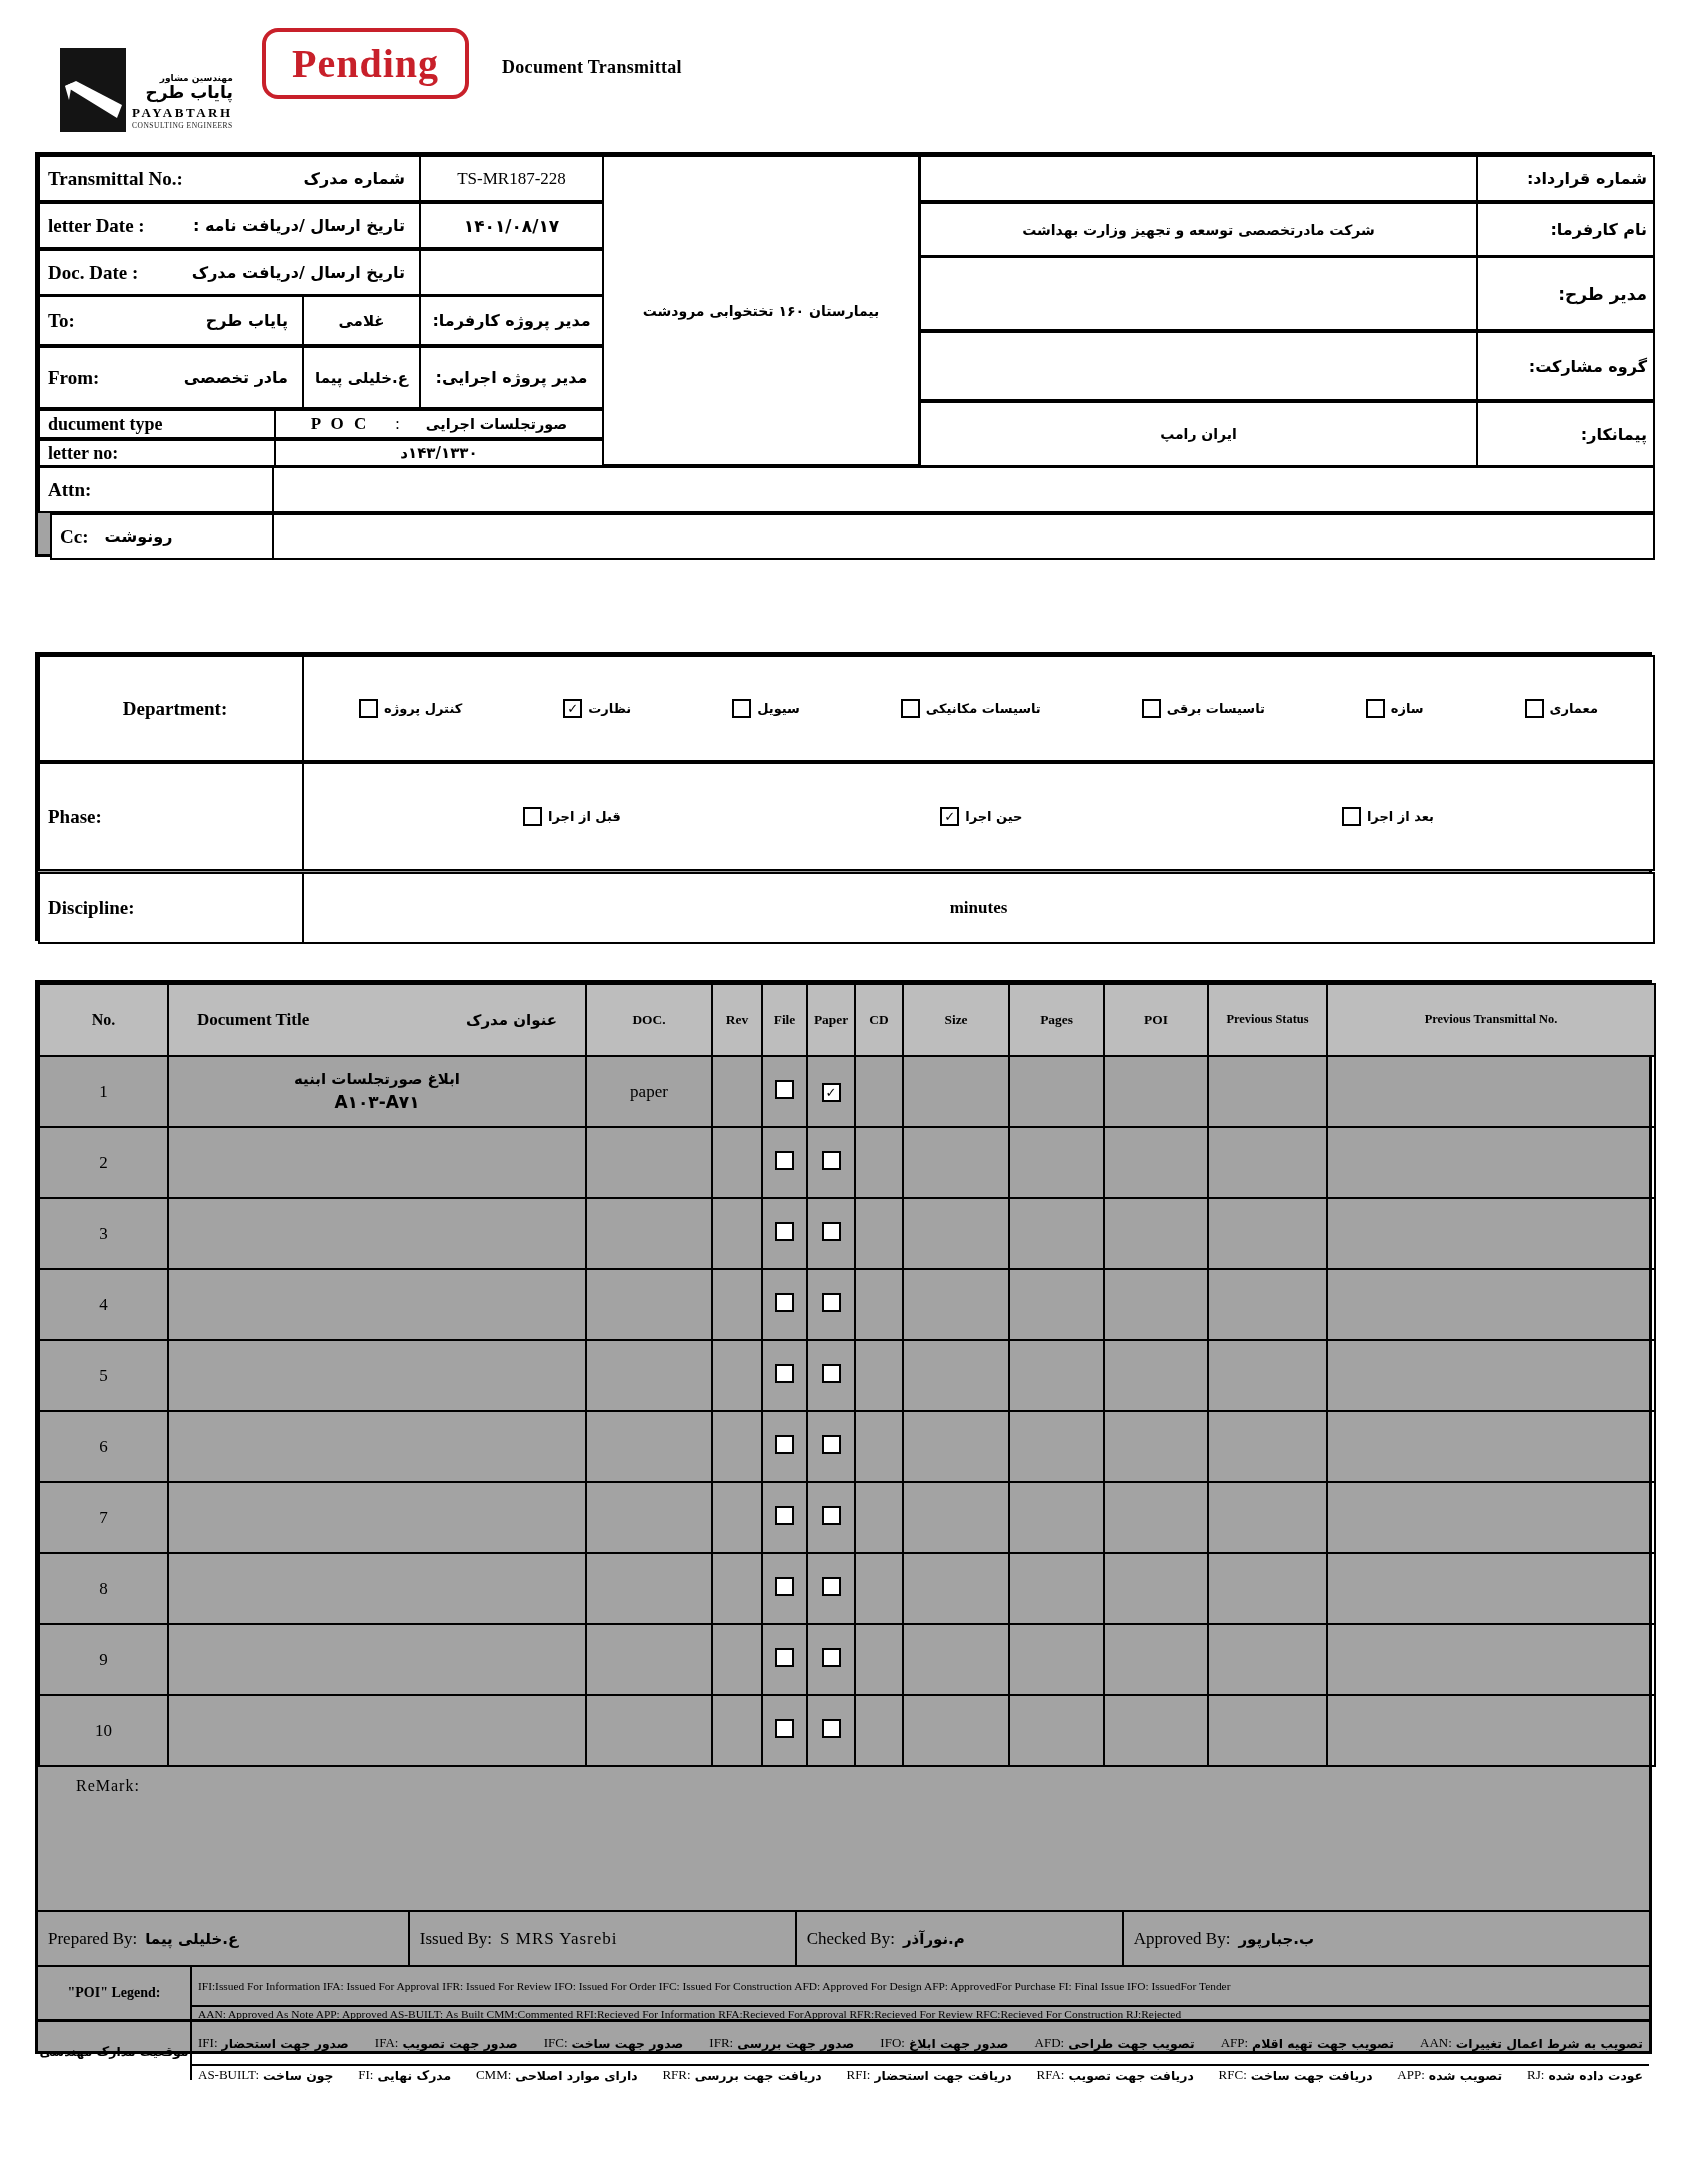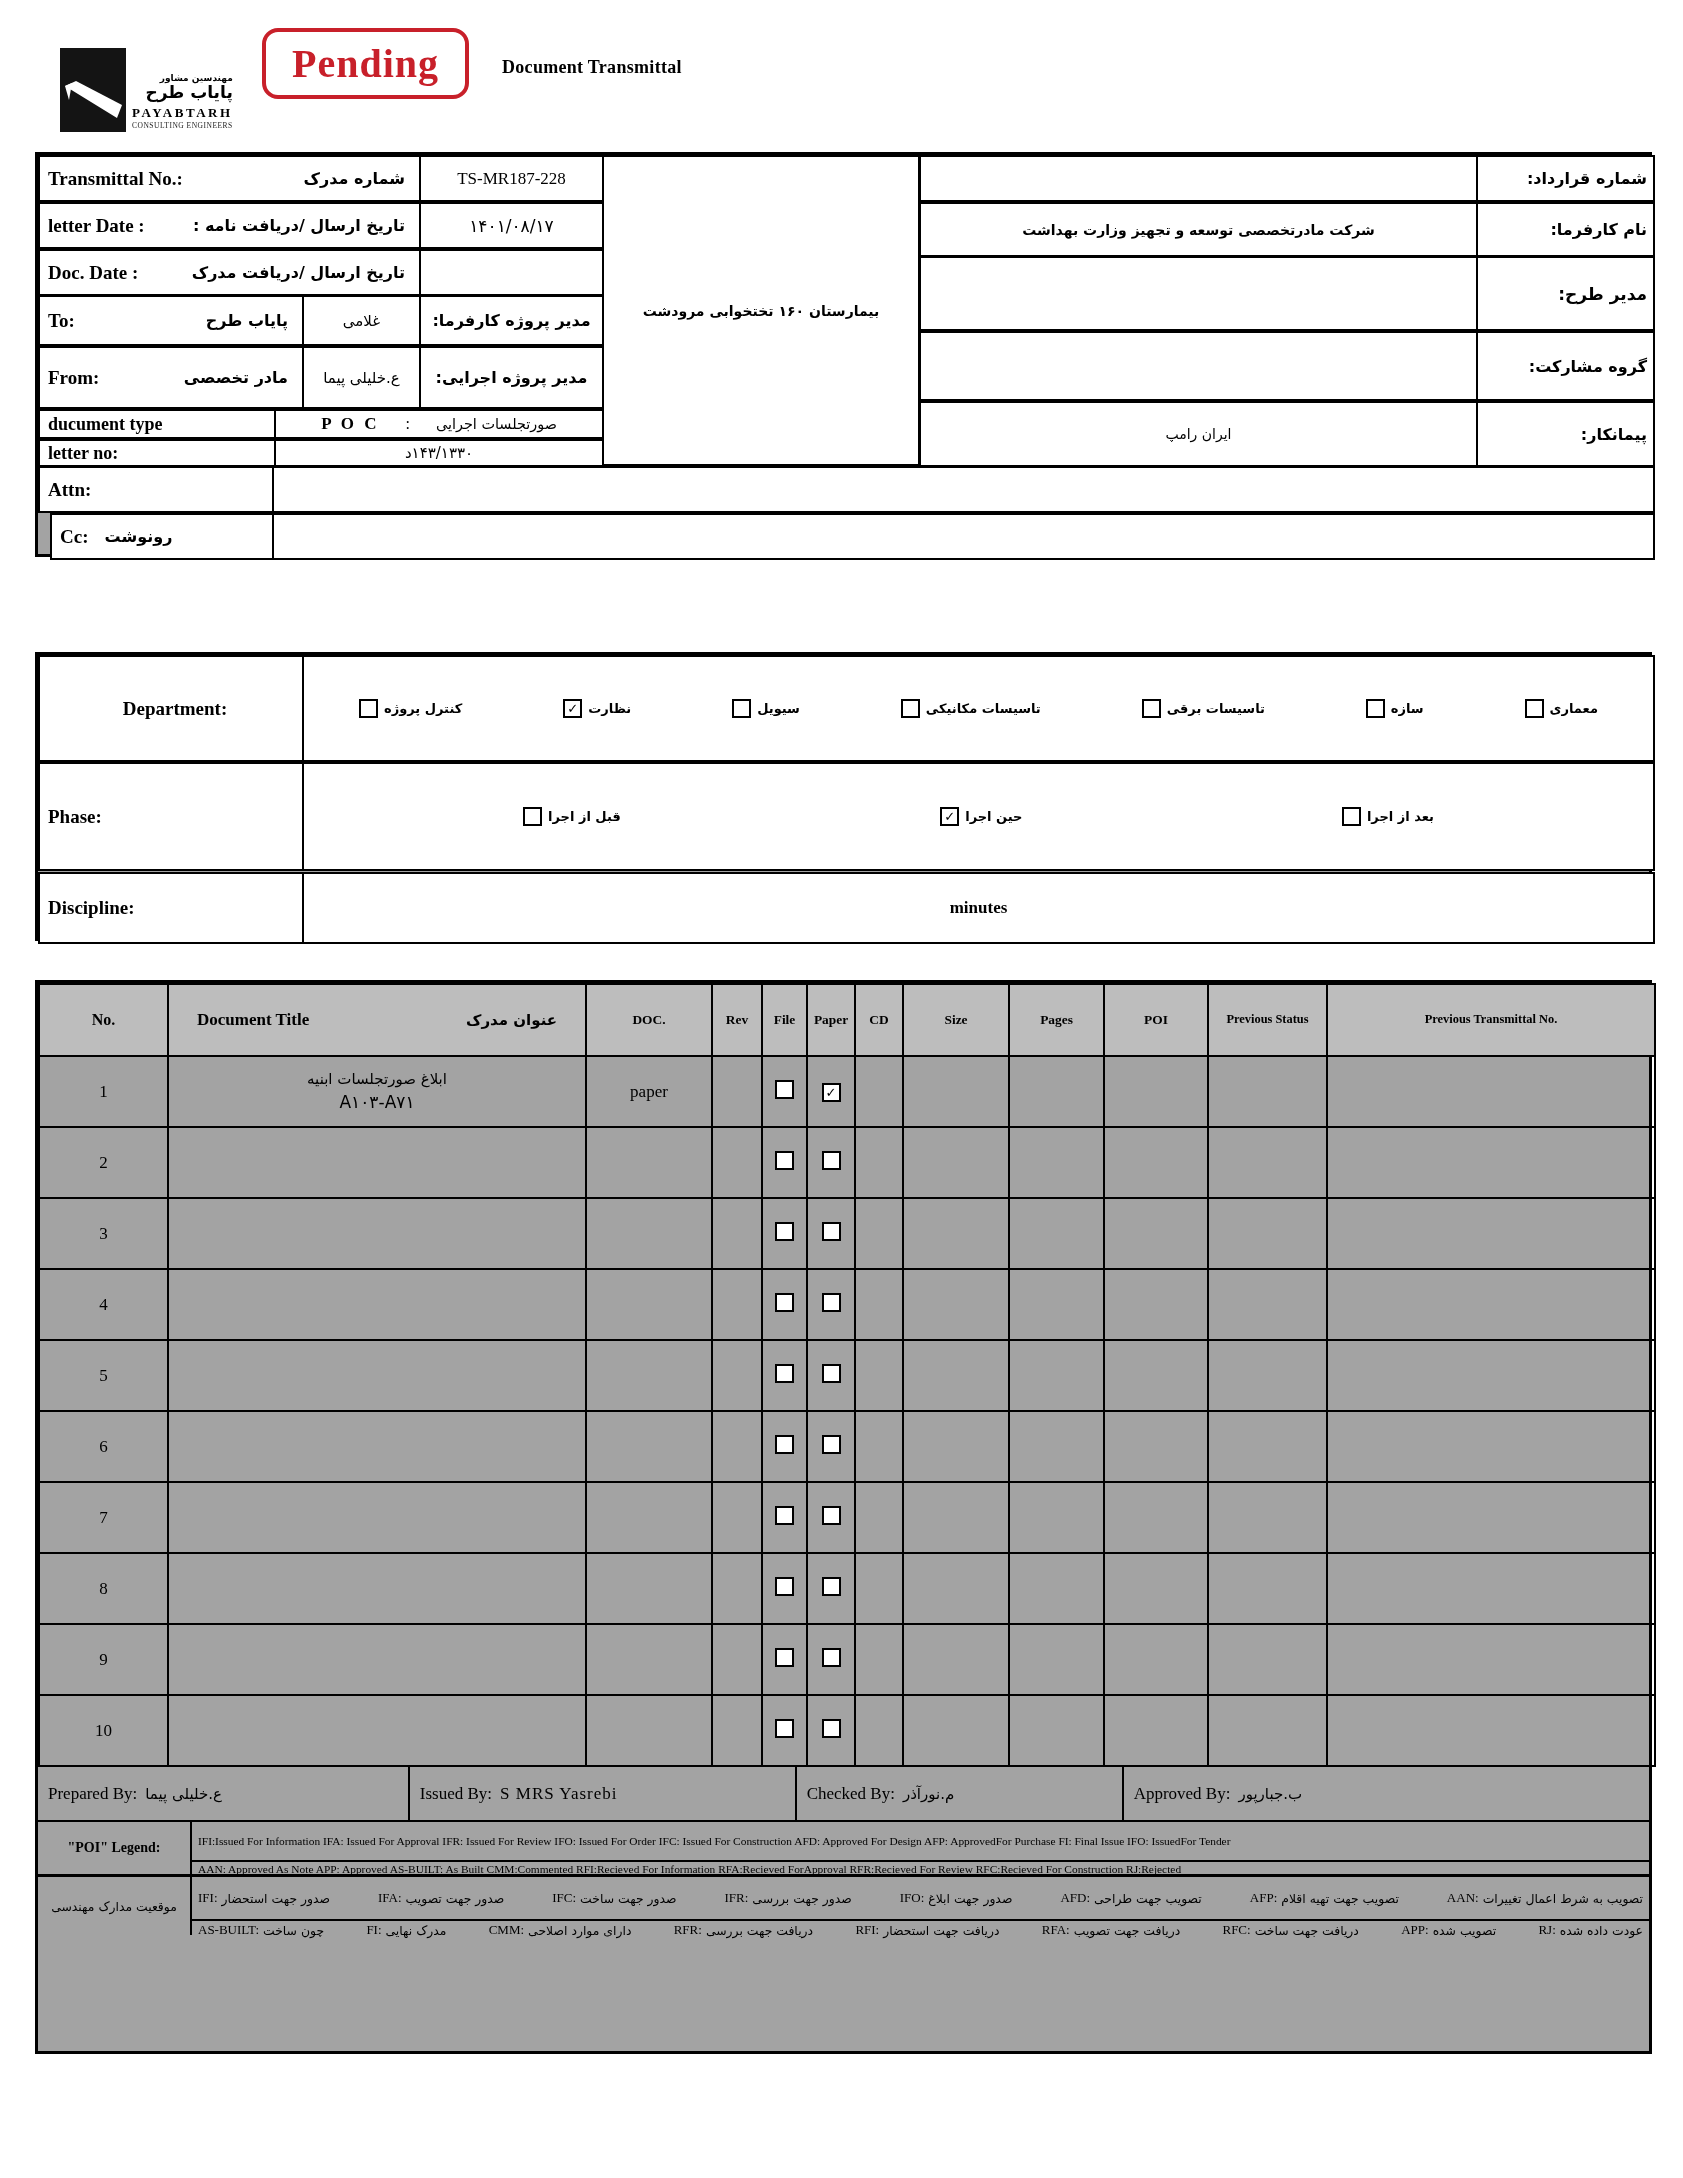--- a/index.html
+++ b/index.html
@@ -1,18 +1,18 @@
 <!DOCTYPE html>
 <html><head>
 <meta charset="utf-8">
 <style>
   html,body{margin:0;padding:0;background:#fff;}
   .page{position:relative;width:1684px;height:2178px;background:#ffffff;overflow:hidden;
         font-family:"Liberation Serif","DejaVu Sans",serif;color:#000;}
-  .fa{font-family:"DejaVu Sans",sans-serif;}
+  .fa{font-family:"DejaVu Sans",sans-serif;font-weight:bold;}
   
   .logo-wrap{position:absolute;left:60px;top:48px;display:flex;gap:6px;}
   .logo-box{width:66px;height:84px;background:#141414;position:relative;flex:0 0 auto;}
   .logo-col{display:flex;flex-direction:column;justify-content:flex-end;padding-bottom:2px;}
   .logo-fa-tag{font-size:9px;font-weight:bold;text-align:right;direction:rtl;}
   .logo-fa-brand{font-size:17px;font-weight:bold;text-align:right;direction:rtl;line-height:1.15;}
   .logo-en-brand{font-size:13px;font-weight:bold;letter-spacing:2.5px;margin-top:2px;}
   .logo-en-tag{font-size:7.5px;letter-spacing:0.5px;color:#222;}
   .stamp{position:absolute;left:262px;top:28px;border:4px solid #c8202a;border-radius:16px;
          color:#c8202a;font-size:40px;font-weight:600;padding:8px 26px;letter-spacing:1px;}
@@ -445,20 +445,23 @@
             <td><span class="cb"></span></td>
             <td></td>
             <td></td>
             <td></td>
             <td></td>
             <td></td>
             <td></td>
           </tr>
         </tbody>
     </table>
+    <div class="remark">
+      <span>ReMark:</span>
+    </div>
     <div class="sig-row">
       <div class="sig-cell" style="width:373px;">
         <span>Prepared By:</span>
         <span class="sig-val fa">ع.خلیلی پیما</span>
       </div>
       <div class="sig-cell" style="width:388px;">
         <span>Issued By:</span>
         <span class="sig-val latin">S MRS Yasrebi</span>
       </div>
       <div class="sig-cell" style="width:328px;">

